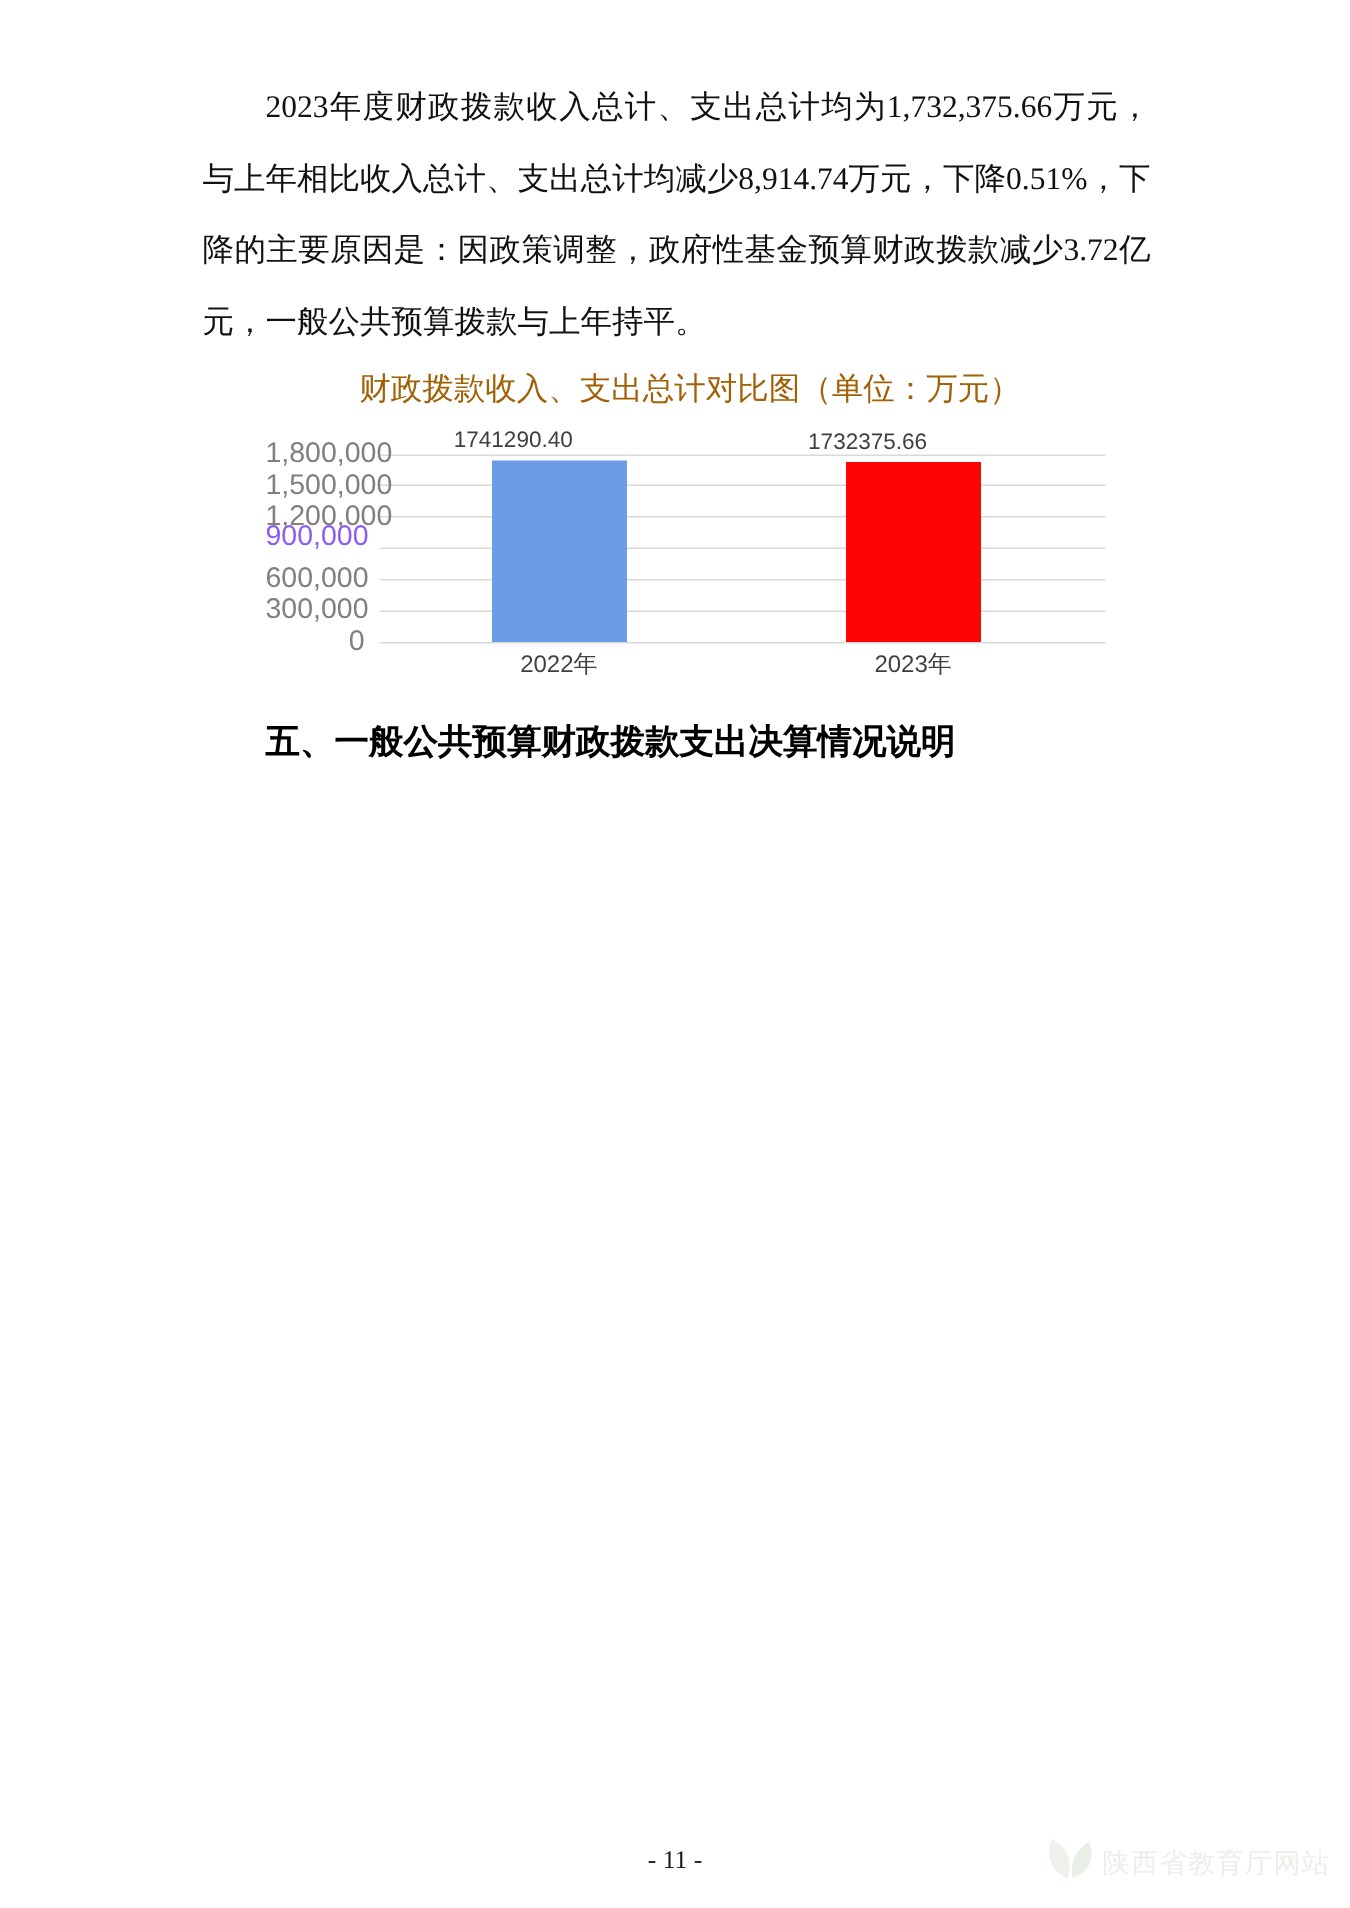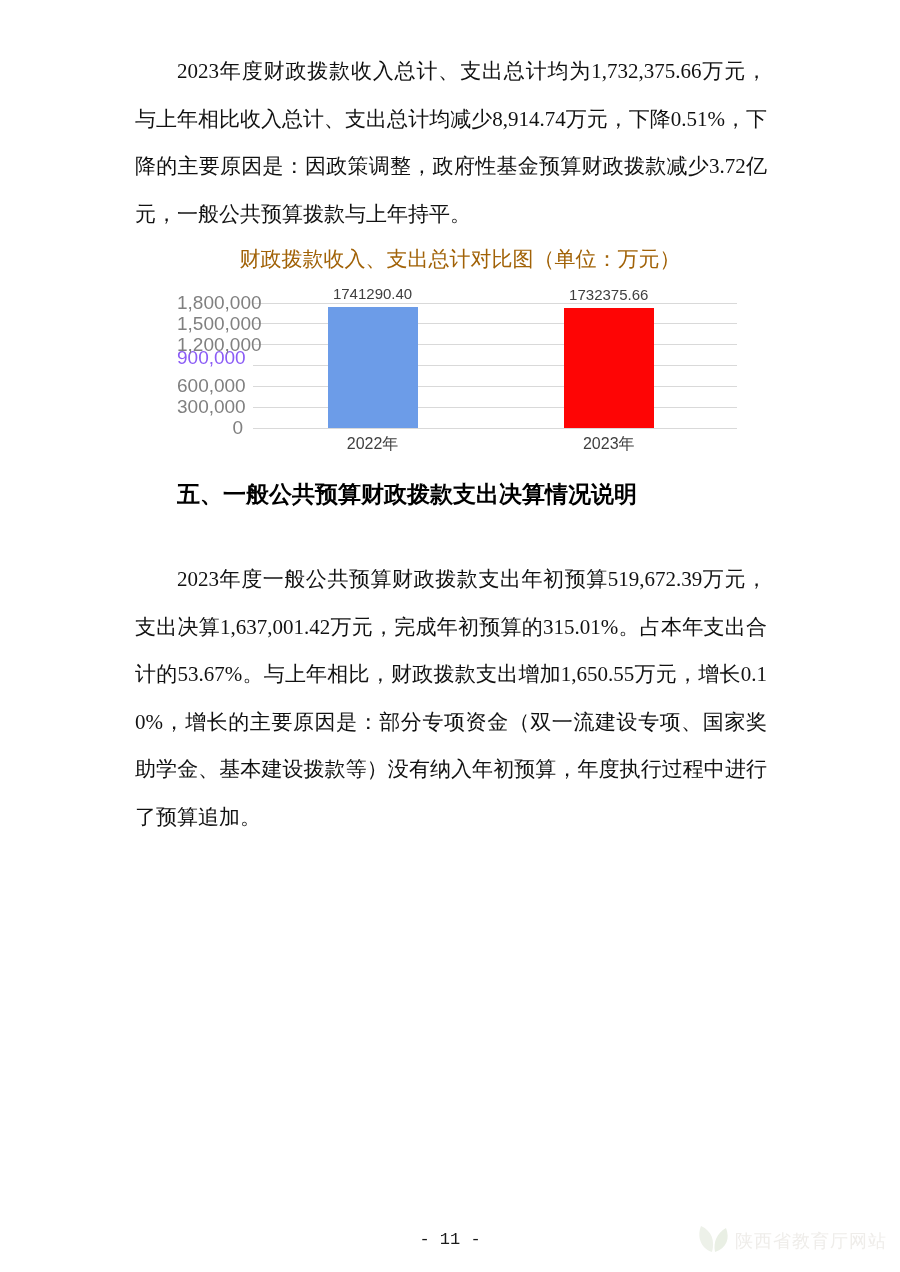--- a/index.html
+++ b/index.html
@@ -74,39 +74,38 @@
     left: -76px;
     width: 66px;
     text-align: right;
     font-size: 19px;
     line-height: 16px;
   }
   .bar { position: absolute; }
   .val-label {
     position: absolute;
     width: 140px;
-    text-align: center;
     font-size: 15px;
     line-height: 16px;
   }
   .xtick {
     position: absolute;
     width: 140px;
     text-align: center;
     font-size: 16px;
     line-height: 18px;
   }
 
   
   .pageno {
     position: absolute;
     top: 1230px;
     left: 0; right: 0;
     text-align: center;
-    font-family: Liberation Mono, monospace;
+    font-family: Liberation Serif, serif;
     font-size: 17px;
     color: #1a1a1a;
   }
   .watermark {
     position: absolute;
     left: 696px;
     top: 1221px;
     display: flex;
     align-items: center;
     gap: 3px;
@@ -146,21 +145,20 @@
         <div class="val-label" style="left: 49.548px; top: -16.9229px; color: rgb(63, 63, 63);">1741290.40</div>
         <div class="xtick" style="left: 49.548px; top: 132px; color: #404040;">2022年</div>
         <div class="bar" style="left: 310.74px; width: 90px; top: 4.69613px; height: 120.304px; background: rgb(254, 5, 5);"></div>
         <div class="val-label" style="left: 285.74px; top: -16.3039px; color: rgb(63, 63, 63);">1732375.66</div>
         <div class="xtick" style="left: 285.74px; top: 132px; color: rgb(63, 63, 63);">2023年</div>
       </div>
   </div>
 
   <h2 class="heading">五、一般公共预算财政拨款支出决算情况说明</h2>
 
-  <p class="para" id="para2">2023年度一般公共预算财政拨款支出年初预算519,672.39万元，支出决算1,637,001.42万元，完成年初预算的315.01%。占本年支出合计的53.67%。与上年相比，财政拨款支出增加1,650.55万元，增长0.10%，增长的主要原因是：部分专项资金（双一流建设专项、国家奖助学金、基本建设拨款等）没有纳入年初预算，年度执行过程中进行了预算追加。</p>
 
   <div class="pageno">- 11 -</div>
 
   <div class="watermark">
     <span>
       <svg width="36" height="36" viewBox="0 0 36 36">
         <path d="M16 31 C4 27 1 15 5 5 C16 10 19 20 16 31 Z" fill="#edf1e9"></path>
         <path d="M19 31 C31 27 34 17 30 7 C21 12 17 21 19 31 Z" fill="#e9efe4"></path>
       </svg>
     </span>

